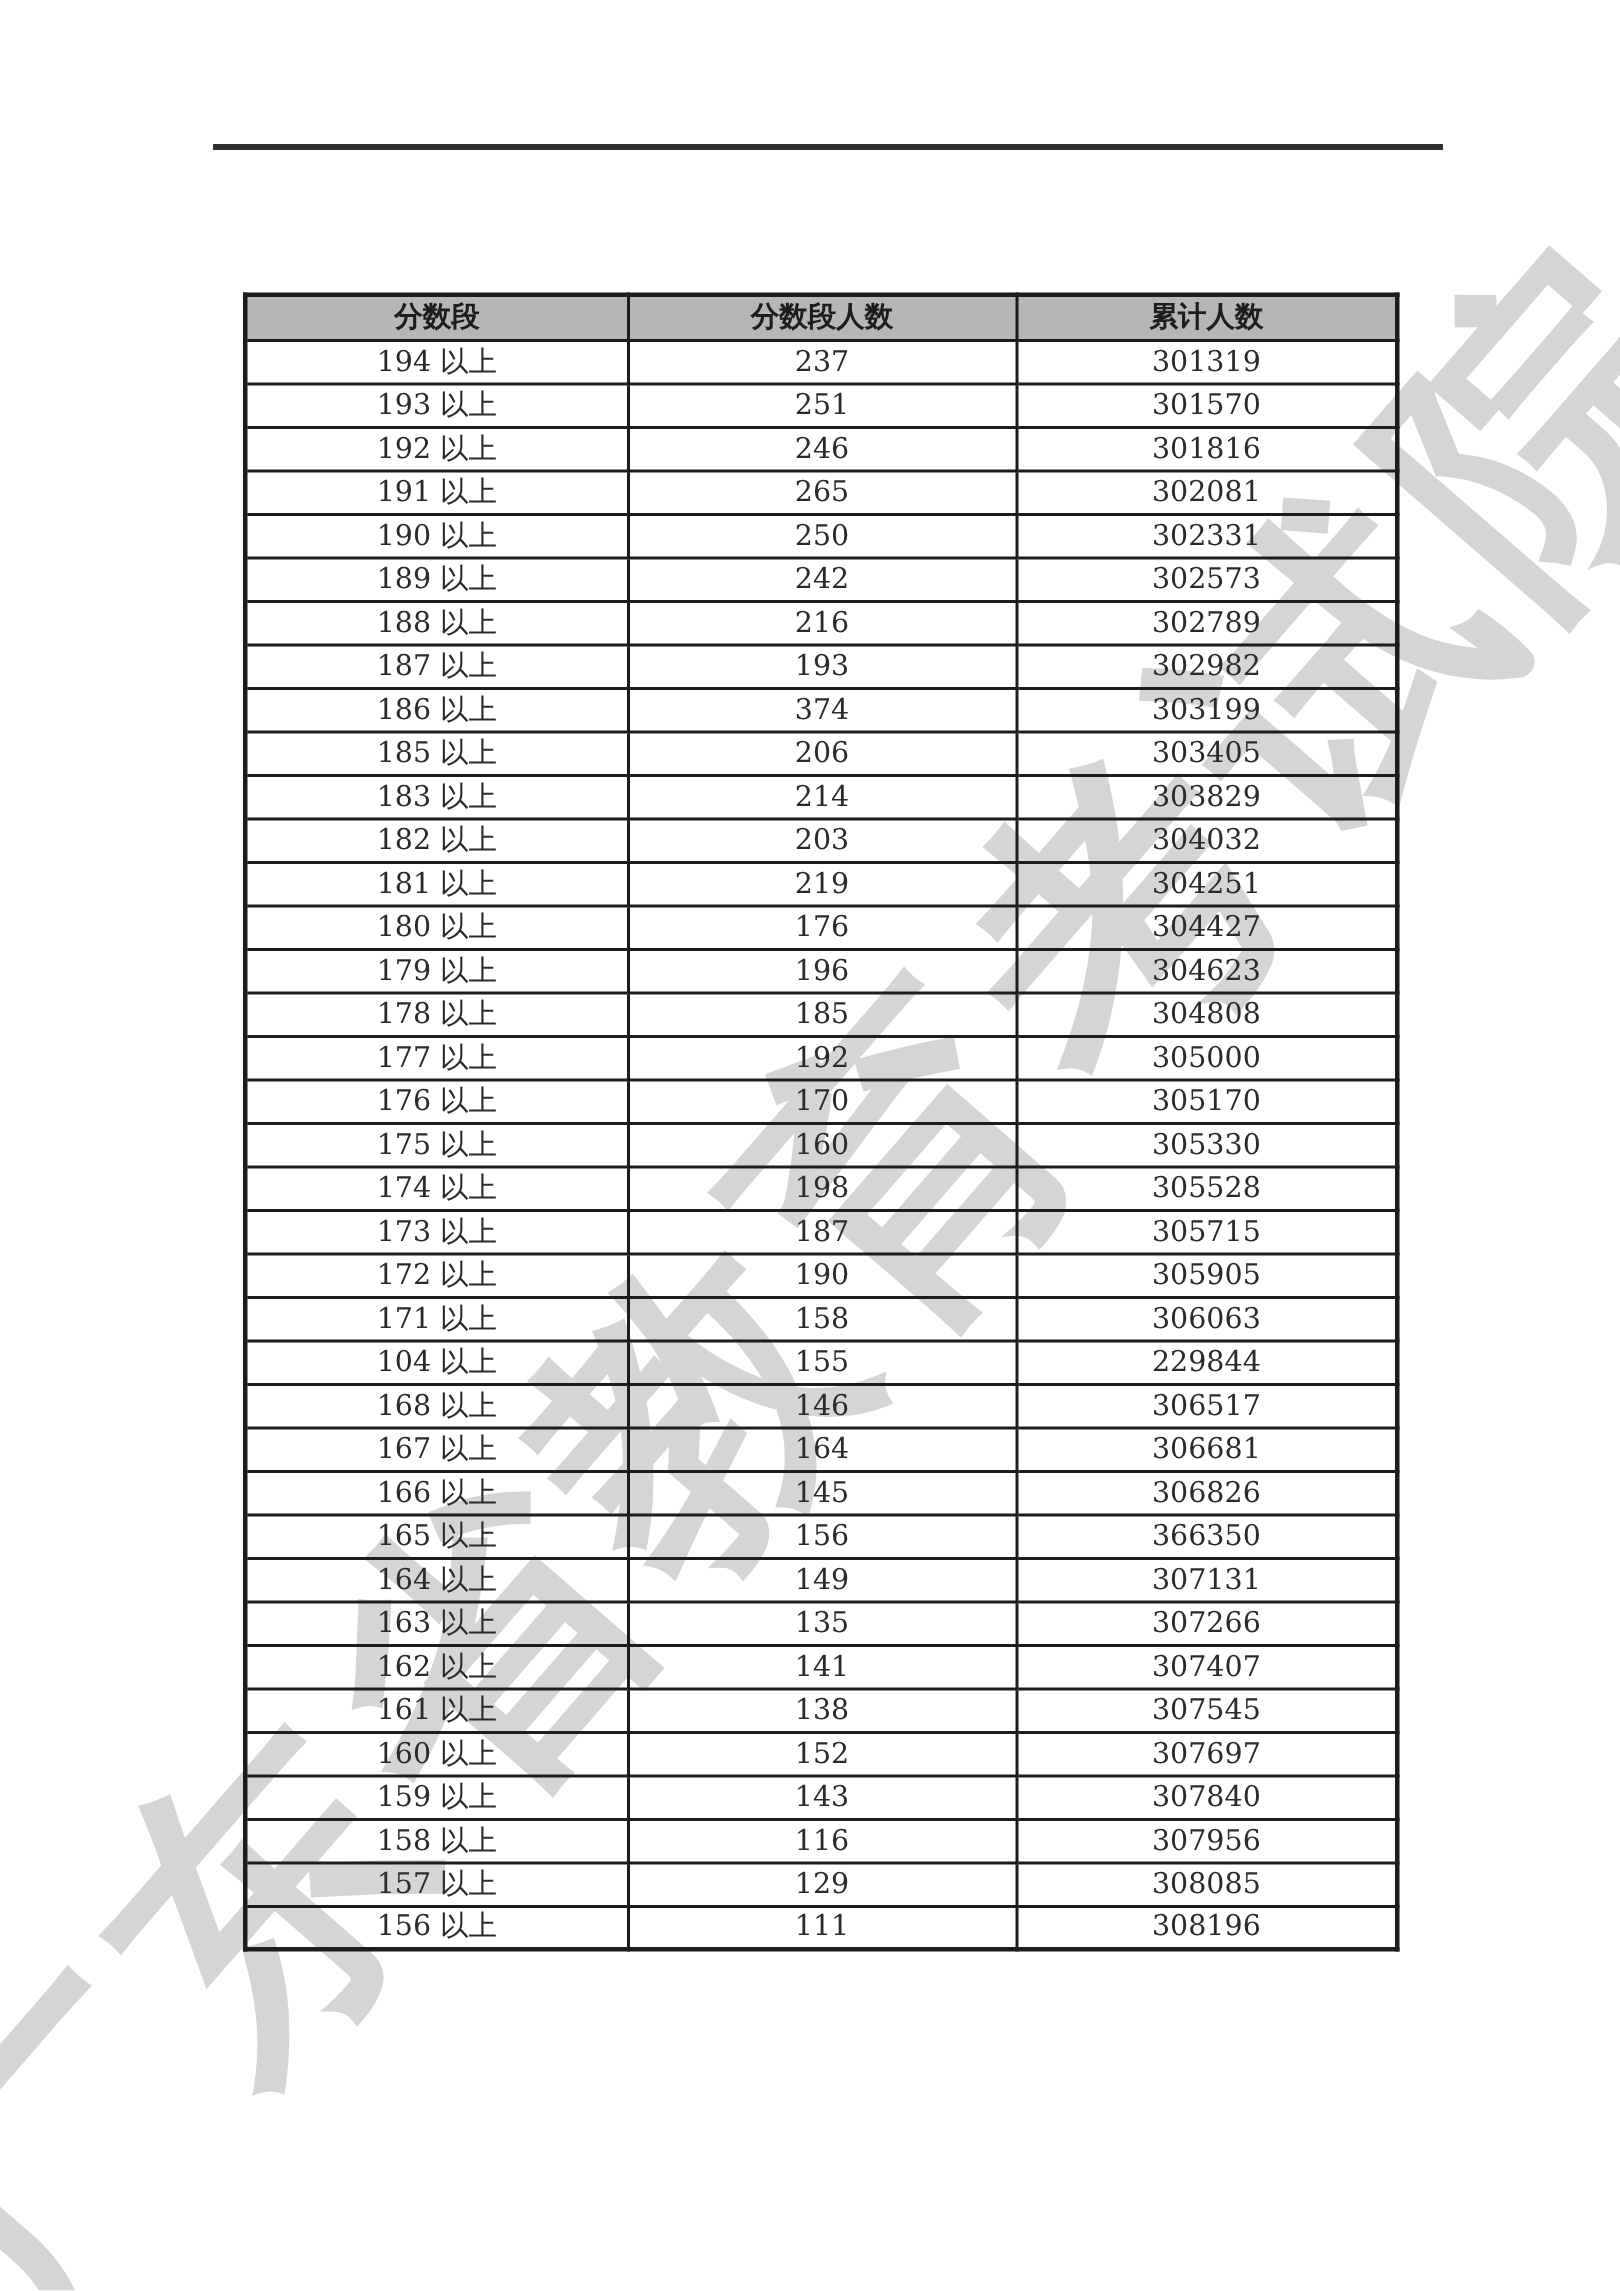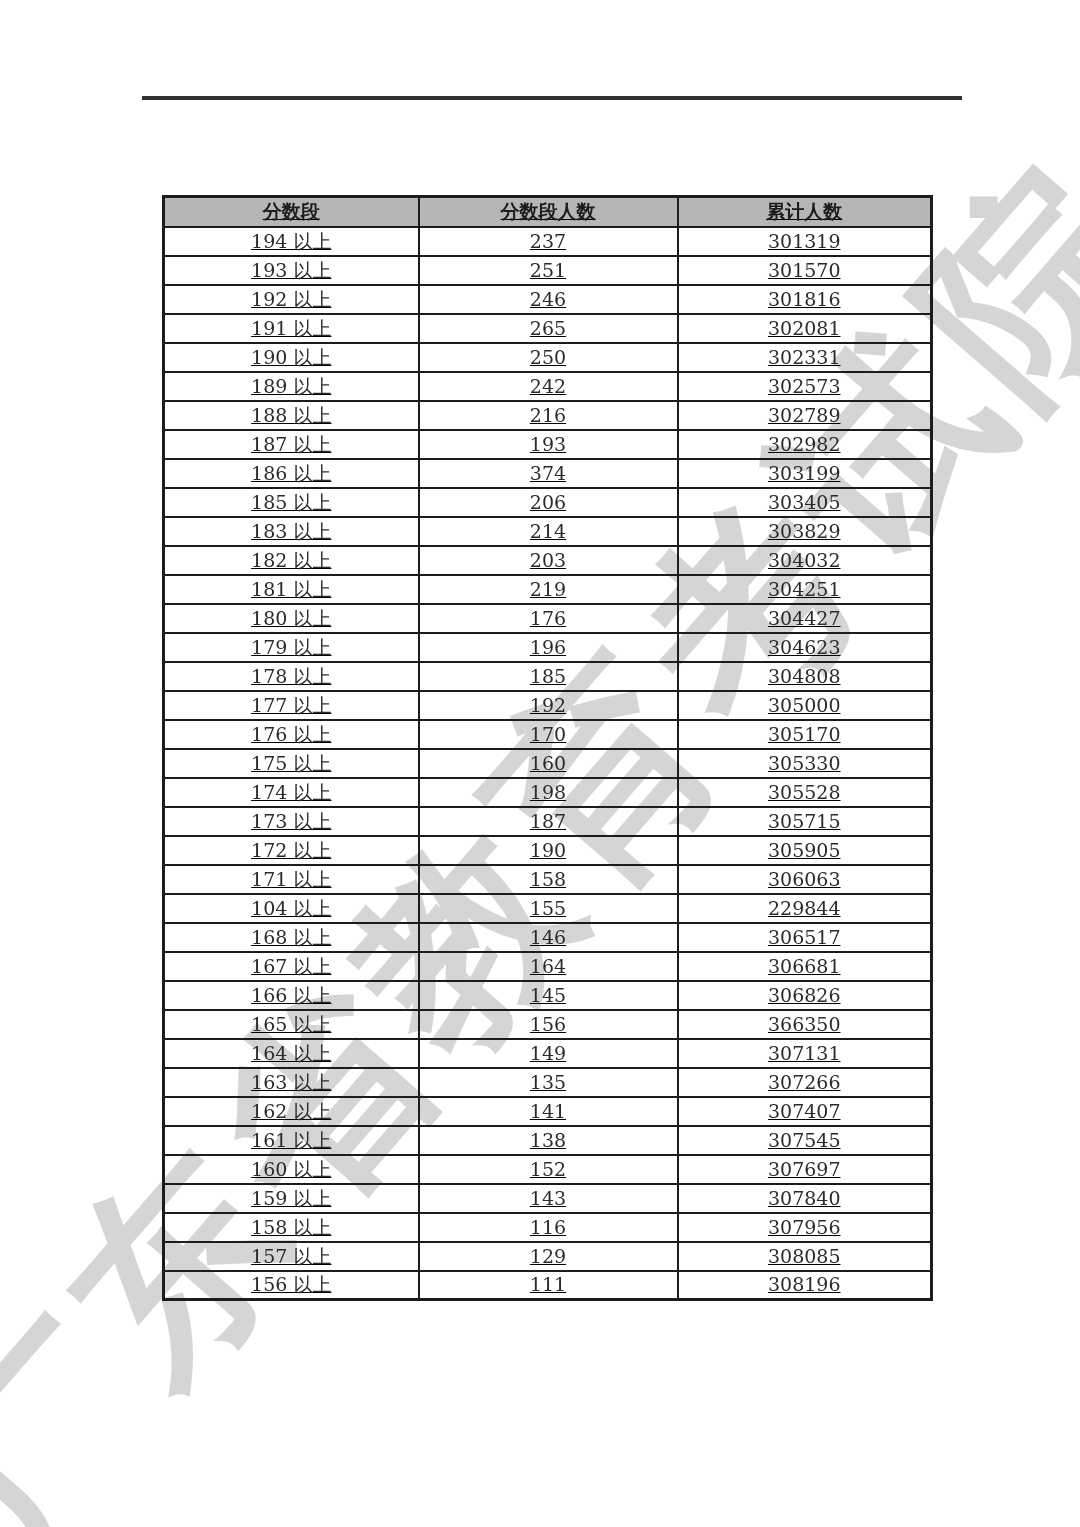--- a/index.html
+++ b/index.html
@@ -71,21 +71,20 @@
 
   table.score-table th {
     background: #b6b6b6;
     font-weight: bold;
     color: #1d1d1d;
     height: 30px;
   }
 
   table.score-table {
     border: 3px solid #1c1c1c;
-    text-decoration: underline;
   }
 </style>
 </head>
 <body>
 
 <div class="page">
 
   <div class="top-rule"></div>
 
   <div class="watermark">广东省教育考试院</div>

